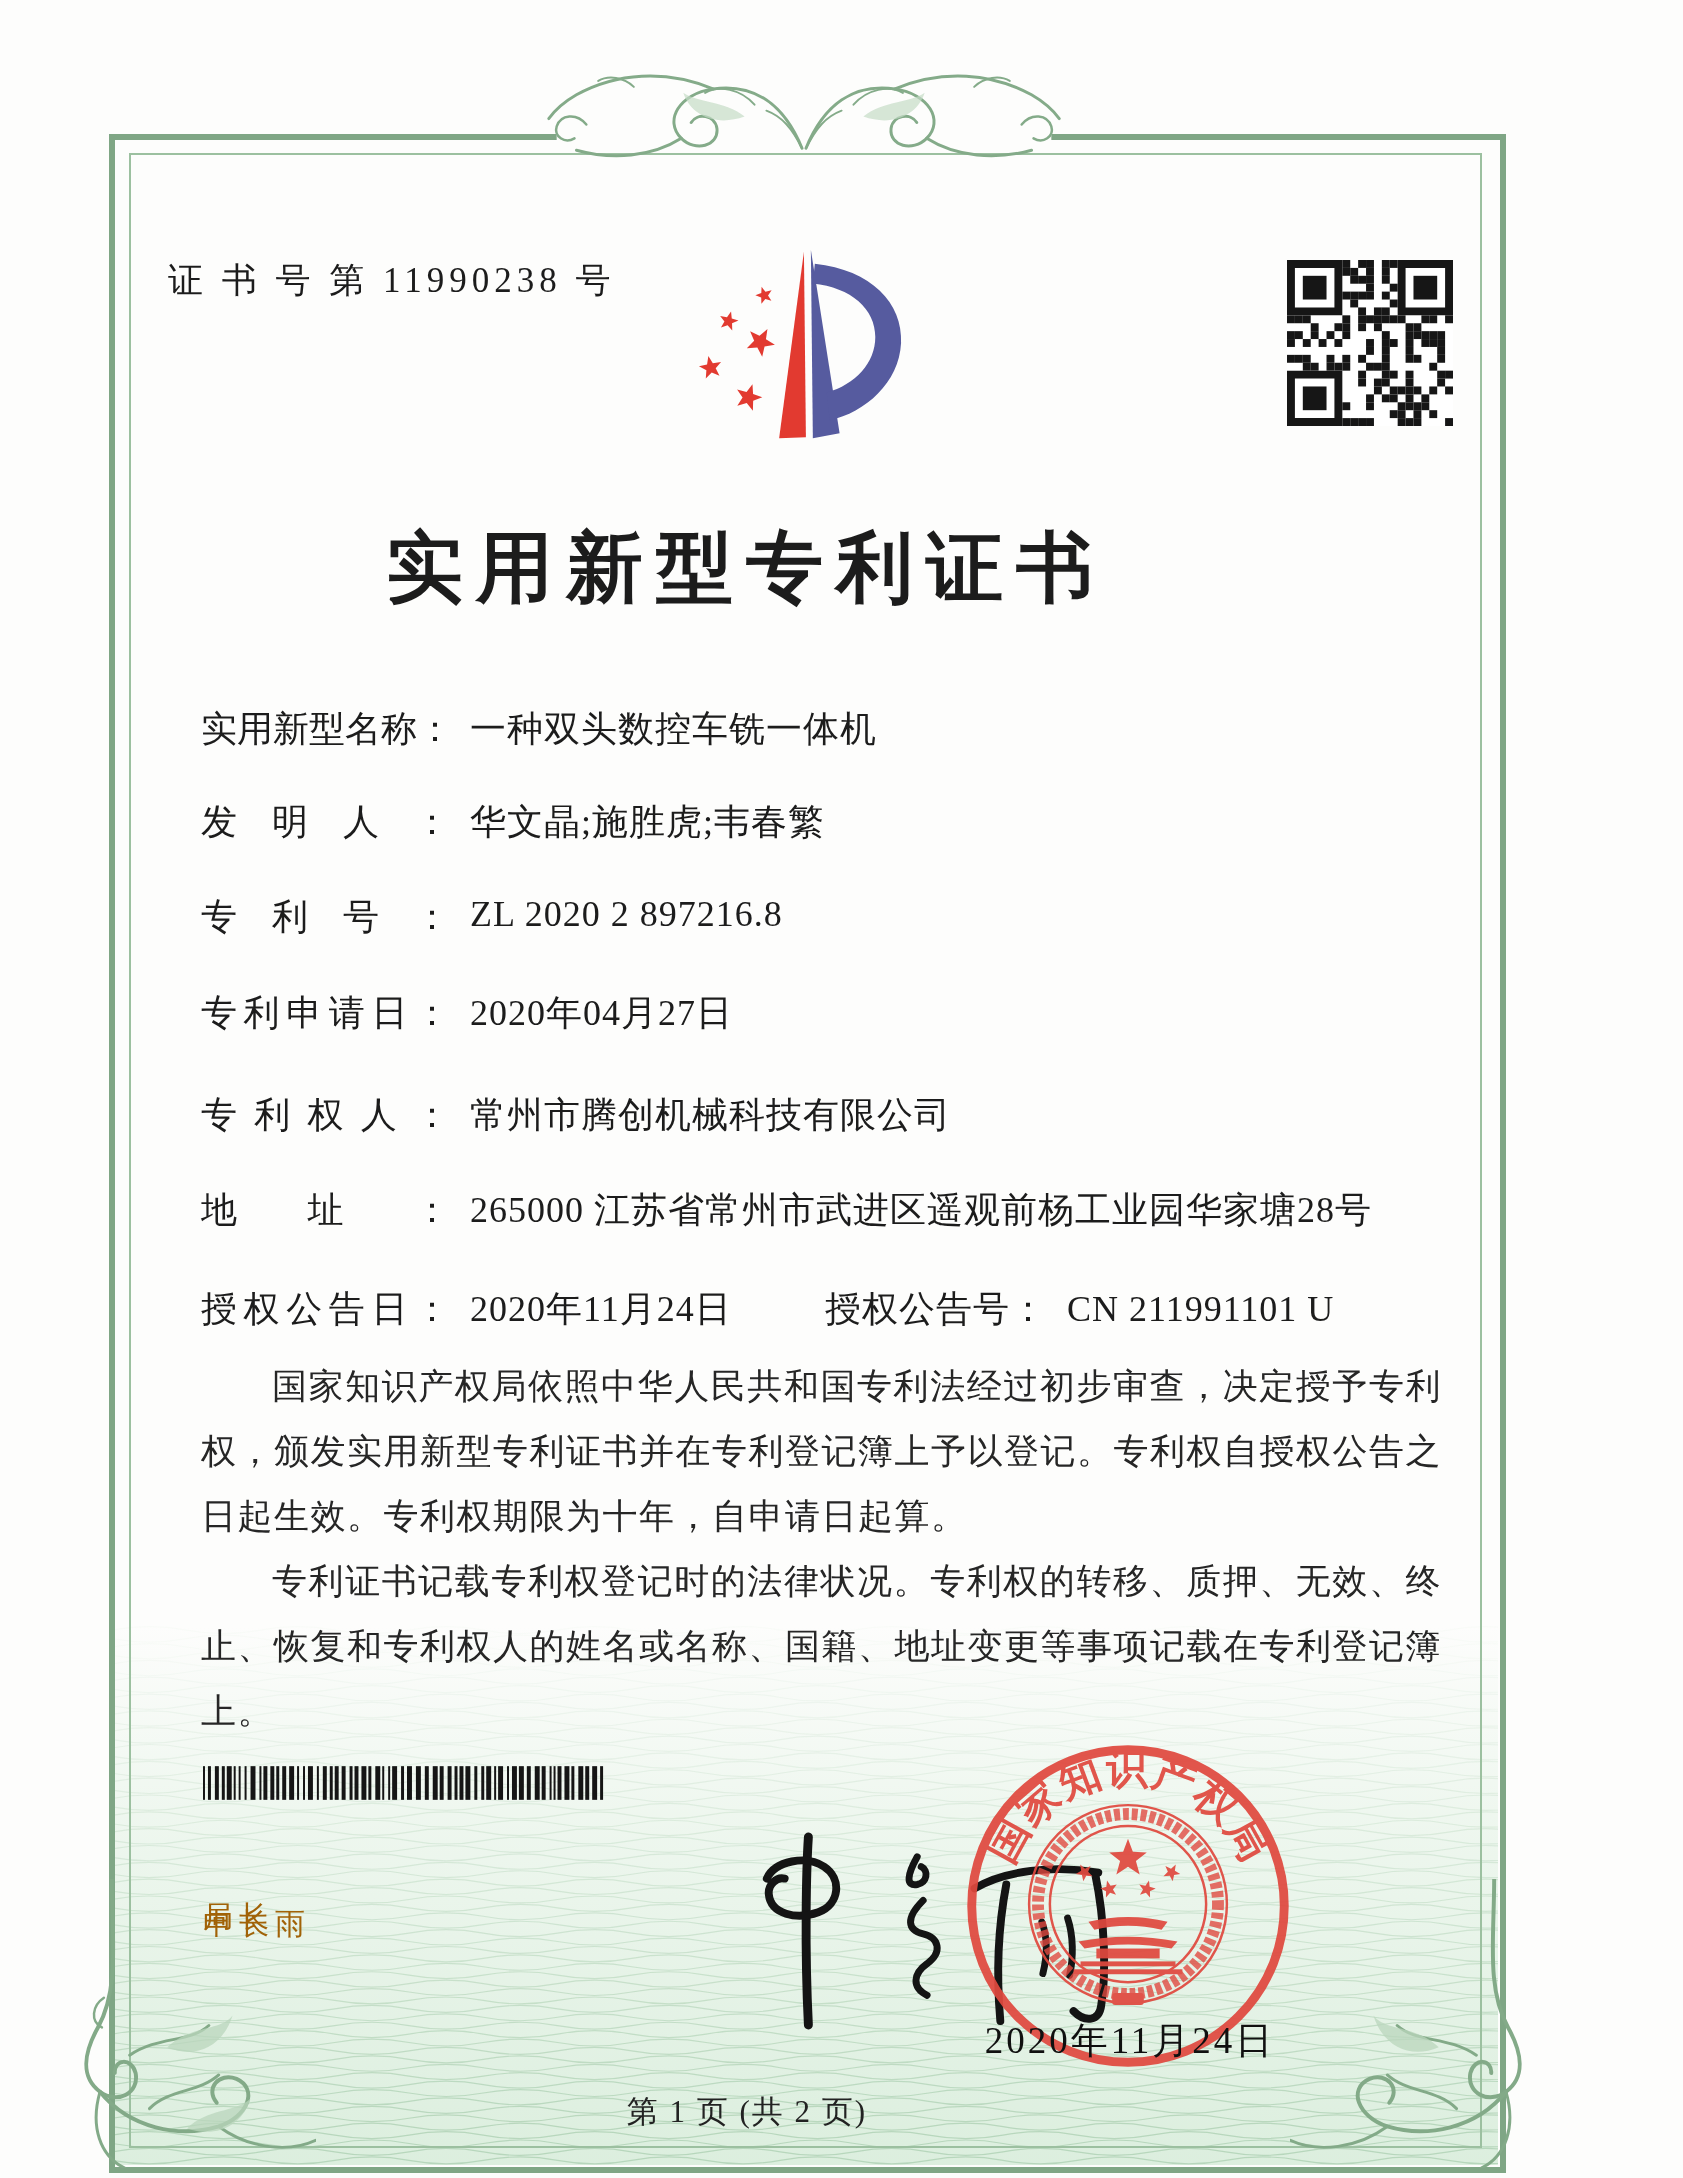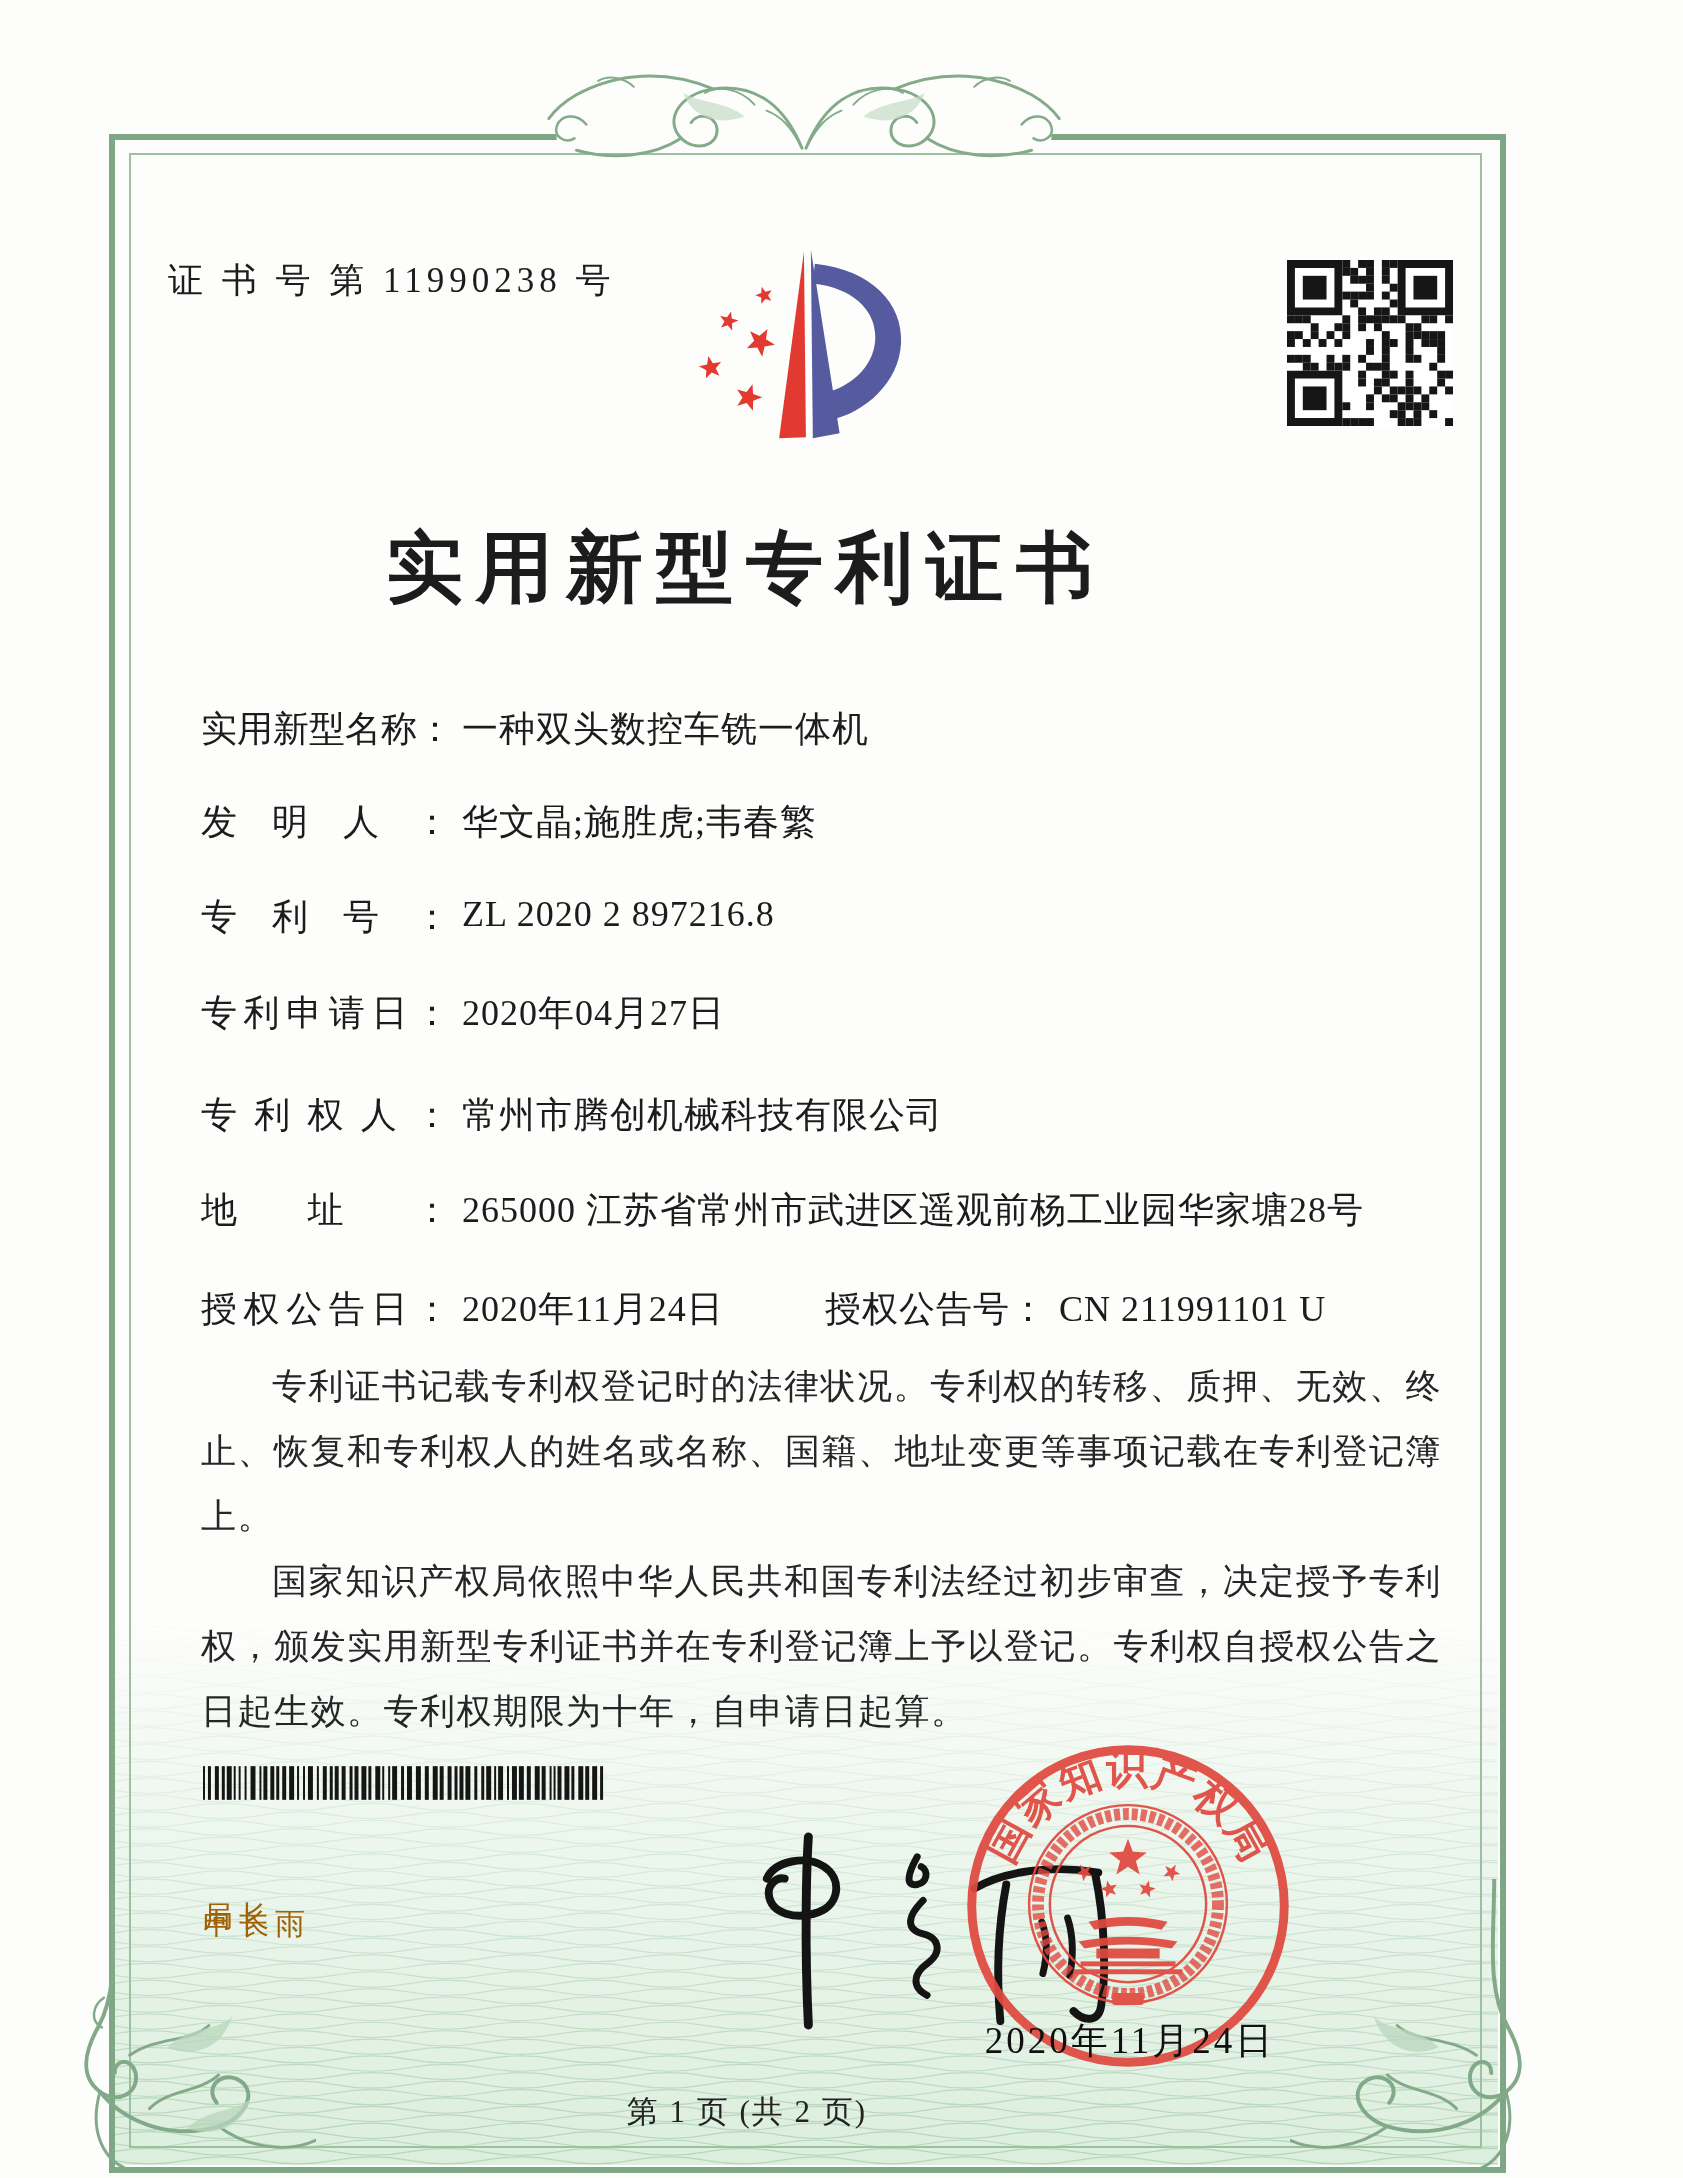--- a/index.html
+++ b/index.html
@@ -33,21 +33,21 @@
   .title {
     left:746px; top:517px; transform:translateX(-50%);
     font-size:77px; font-weight:bold; letter-spacing:13px; white-space:nowrap;
   }
 
   .field { left:201px; font-size:36px; white-space:nowrap; }
   .flabel {
     display:inline-block; width:249px;
     text-align:justify; text-align-last:justify; vertical-align:top;
   }
-  .fvalue { margin-left:12px; letter-spacing:1px; }
+  .fvalue { margin-left:20px; letter-spacing:1px; }
   .pair2 { position:absolute; left:624px; top:0;font-family:Liberation Serif, serif; }
   .pair2 .plabel { letter-spacing:1px; }
 
   .paras {
     left:201px; top:1354px; width:1241px;
     font-size:35px; line-height:65px; letter-spacing:1.5px; color:#262626;
     text-align:justify;
   }
   .paras p { margin:0; text-indent:71px; }
 
@@ -353,22 +353,22 @@
 <div class="abs field" style="top:893px"><span class="flabel">专利号：</span><span class="fvalue">ZL 2020 2 897216.8</span></div>
 <div class="abs field" style="top:989px"><span class="flabel">专利申请日：</span><span class="fvalue">2020年04月27日</span></div>
 <div class="abs field" style="top:1091px"><span class="flabel">专利权人：</span><span class="fvalue">常州市腾创机械科技有限公司</span></div>
 <div class="abs field" style="top:1186px"><span class="flabel">地址：</span><span class="fvalue">265000 江苏省常州市武进区遥观前杨工业园华家塘28号</span></div>
 <div class="abs field" style="top:1285px; width:1247px">
   <span class="flabel">授权公告日：</span><span class="fvalue">2020年11月24日</span>
   <span class="pair2"><span class="plabel">授权公告号：</span><span class="fvalue">CN 211991101 U</span></span>
 </div>
 
 <div class="abs paras">
+  <p>国家知识产权局依照中华人民共和国专利法经过初步审查，决定授予专利权，颁发实用新型专利证书并在专利登记簿上予以登记。专利权自授权公告之日起生效。专利权期限为十年，自申请日起算。</p>
   <p>专利证书记载专利权登记时的法律状况。专利权的转移、质押、无效、终止、恢复和专利权人的姓名或名称、国籍、地址变更等事项记载在专利登记簿上。</p>
-  <p>国家知识产权局依照中华人民共和国专利法经过初步审查，决定授予专利权，颁发实用新型专利证书并在专利登记簿上予以登记。专利权自授权公告之日起生效。专利权期限为十年，自申请日起算。</p>
 </div>
 
 <svg class="abs" style="left:203px; top:1766px;" width="408" height="34" viewBox="0 0 412 34">
   <g id="barcode-bars" fill="#151515">
       <rect x="0" y="0" width="2" height="34"></rect>
       <rect x="5" y="0" width="3" height="34"></rect>
       <rect x="12" y="0" width="4" height="34"></rect>
       <rect x="19" y="0" width="3" height="34"></rect>
       <rect x="24" y="0" width="5" height="34"></rect>
       <rect x="31" y="0" width="2" height="34"></rect>

